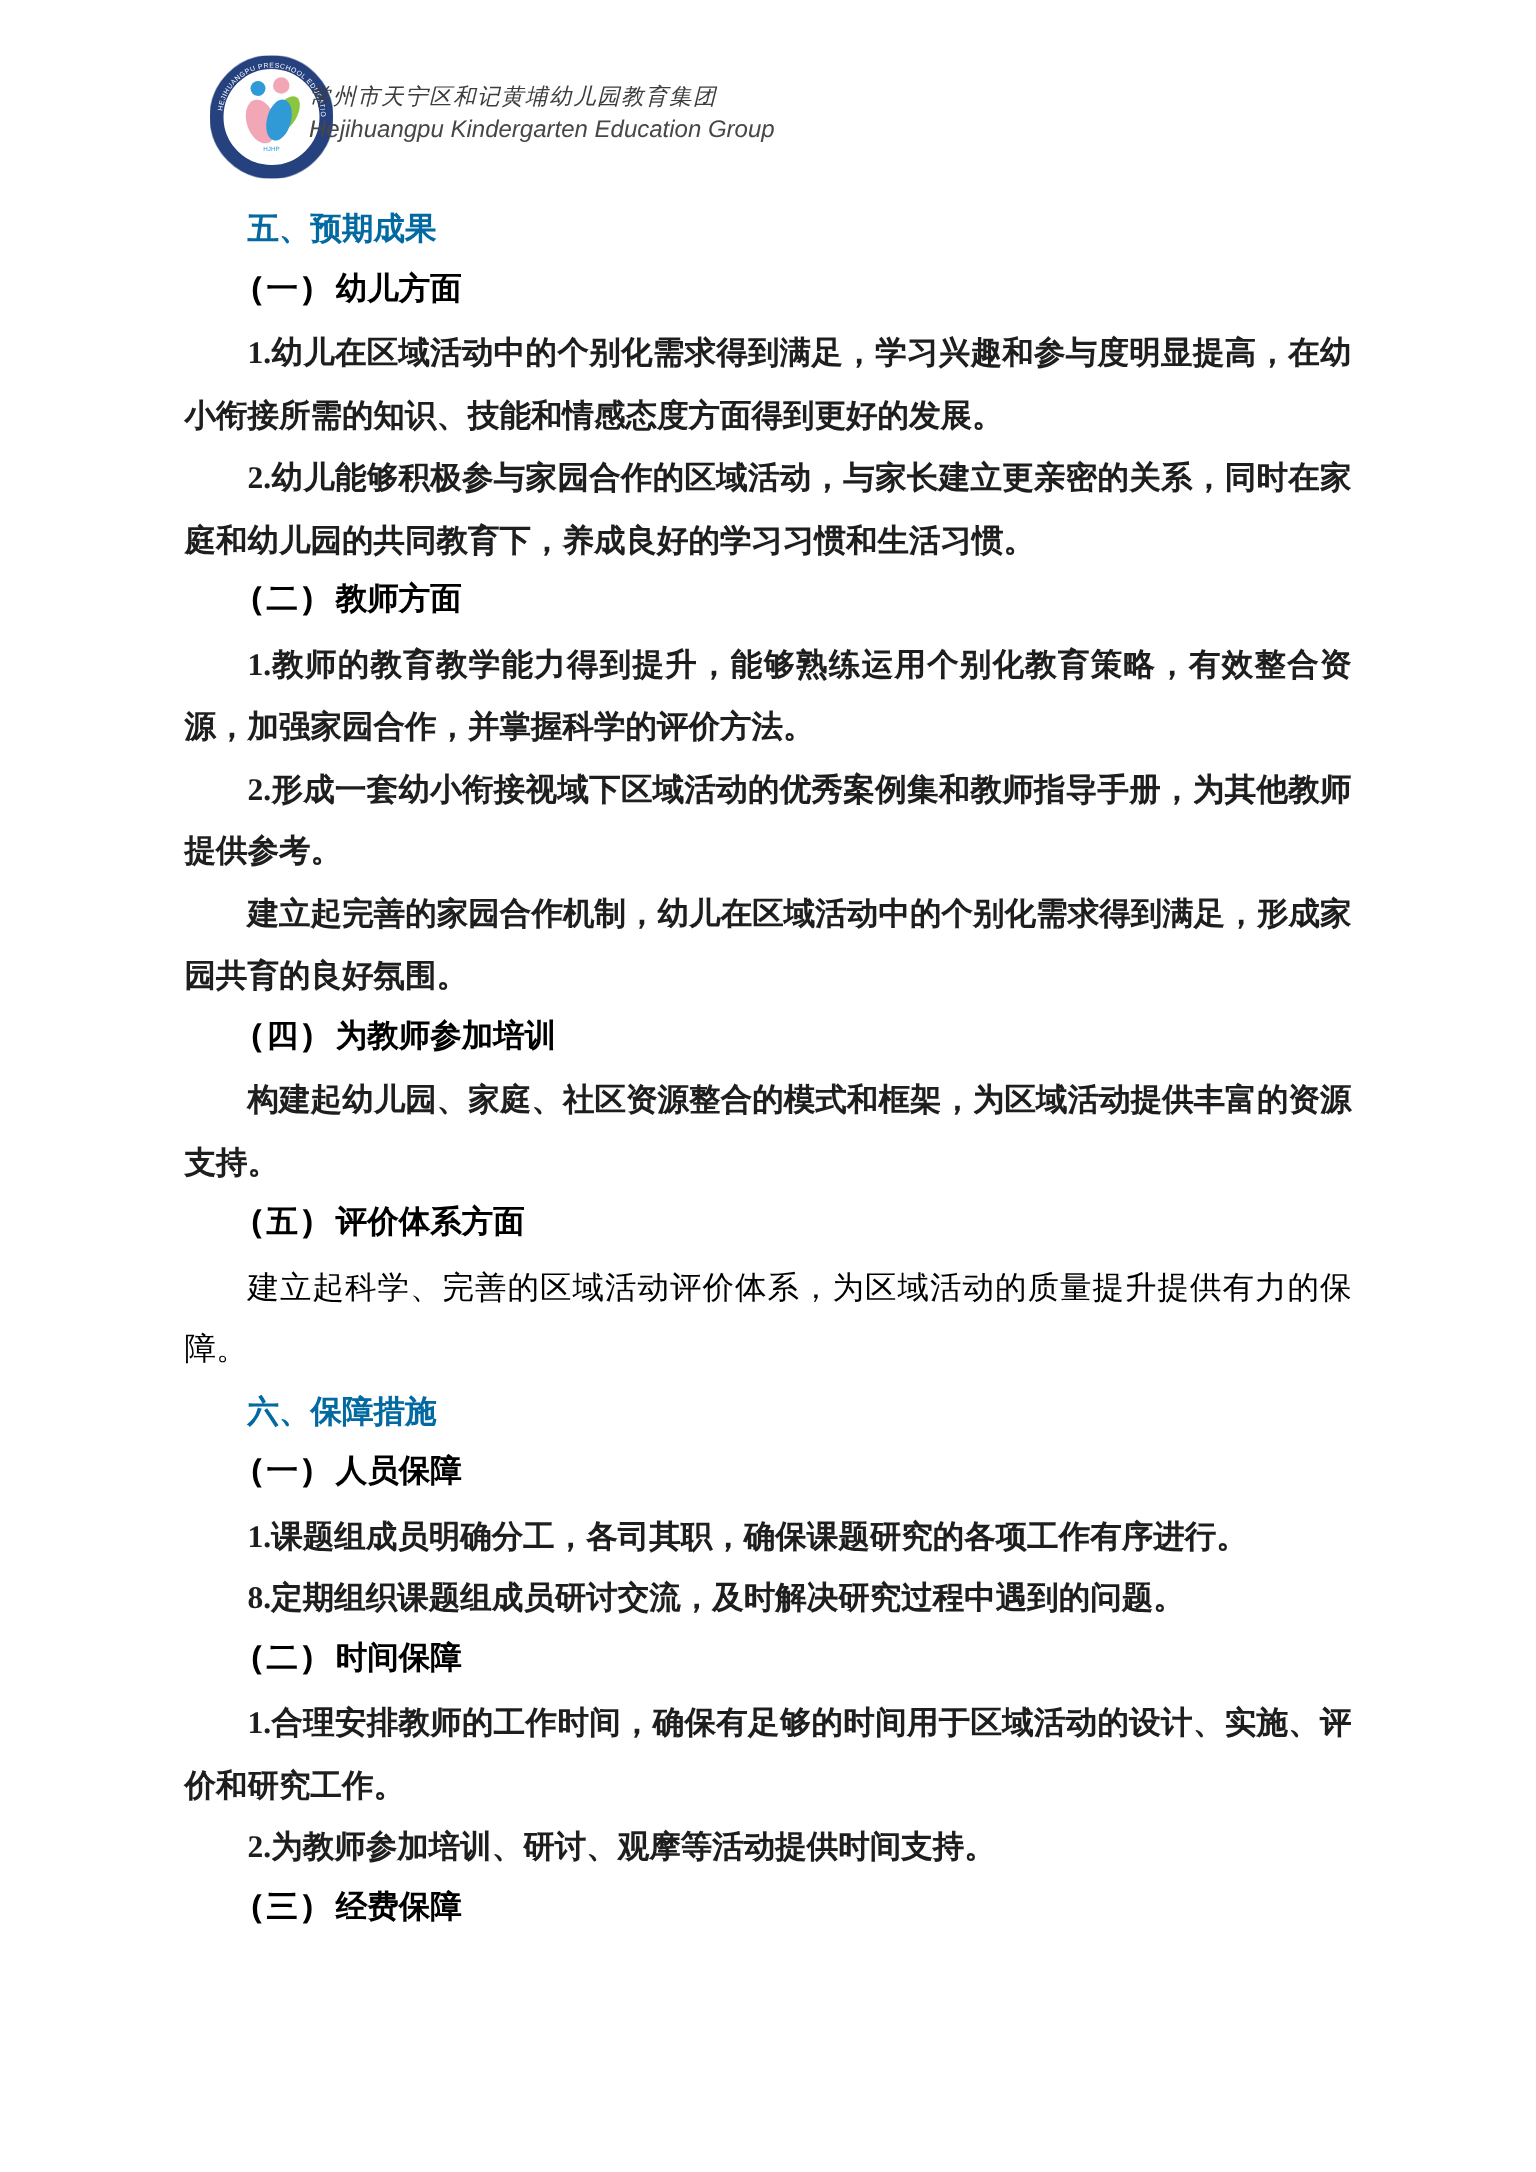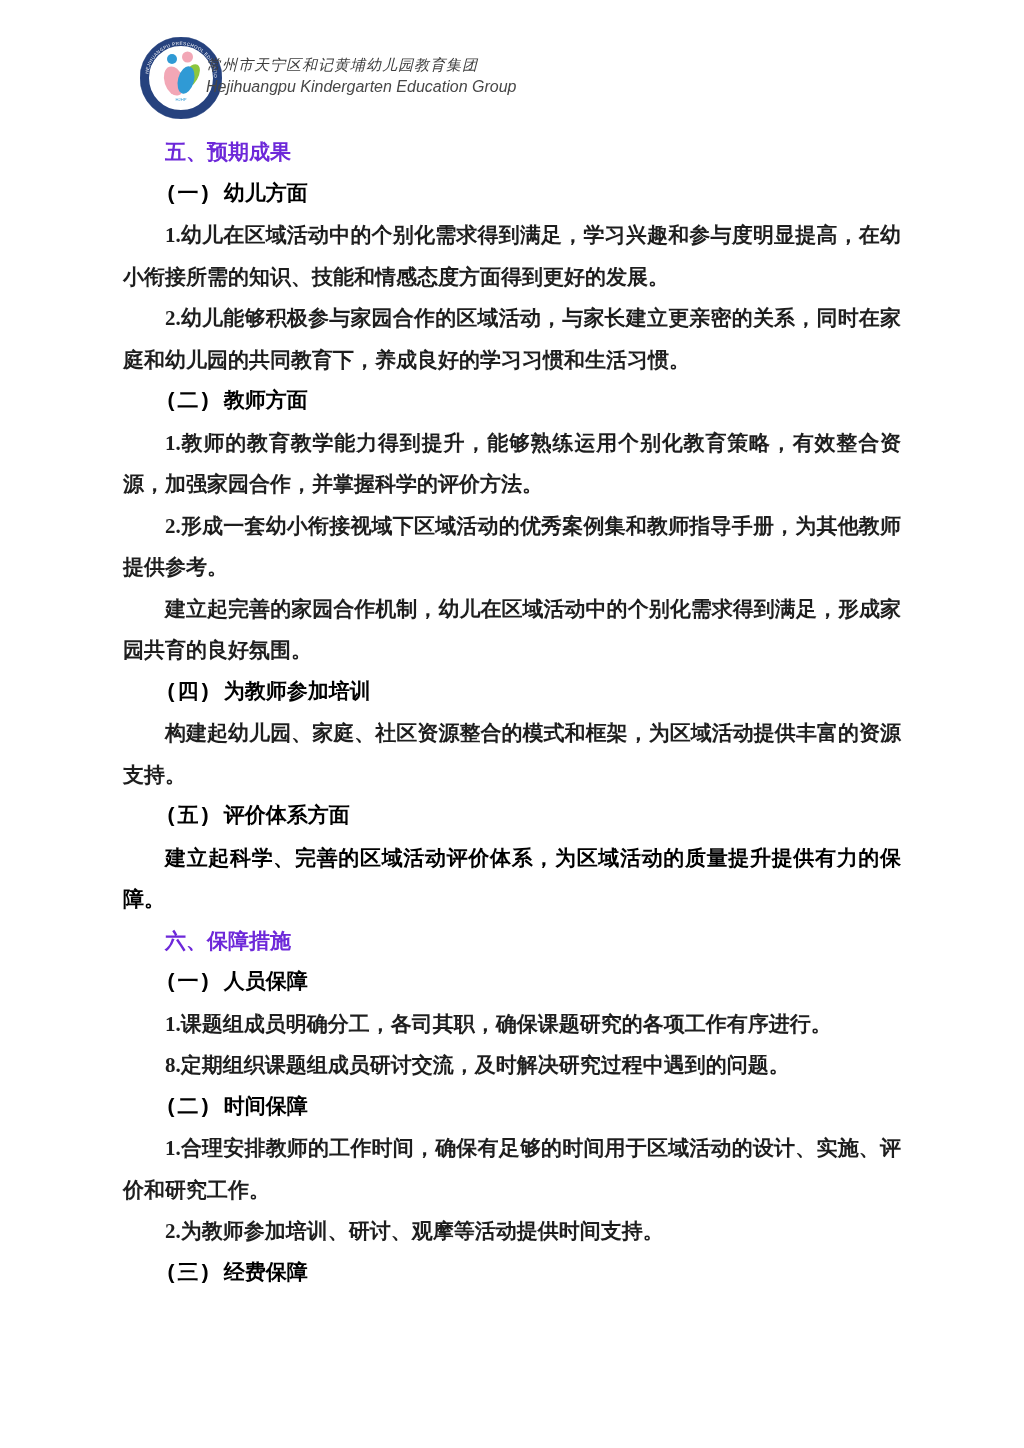--- a/index.html
+++ b/index.html
@@ -40,24 +40,24 @@
     width: 778px;
   }
   .content > div {
     margin: 0;
     font-size: 21px;
     line-height: 41.5px;
     text-indent: 2em;
     text-align: justify;
     word-break: break-all;
   }
-  .doc-h1 { font-weight: 700; color: #6d28d9; }
+  .doc-h1 { font-weight: 700; color: #0369a1; }
   .doc-h2 { font-weight: 700; color: #000; font-family: Liberation Mono, monospace; }
   .doc-p  { font-weight: 700; }
-  .doc-p-strong { font-weight: 700; color: #000; }
+  .doc-p-strong { font-weight: 400; color: #000; }
 </style>
 </head>
 <body>
 
 <div class="page">
 
   <div class="header">
     <svg class="logo" viewBox="0 0 82 82" aria-hidden="true">
 
       <circle cx="41" cy="41" r="36.5" fill="#ffffff" stroke="#26427E" stroke-width="9"></circle>

